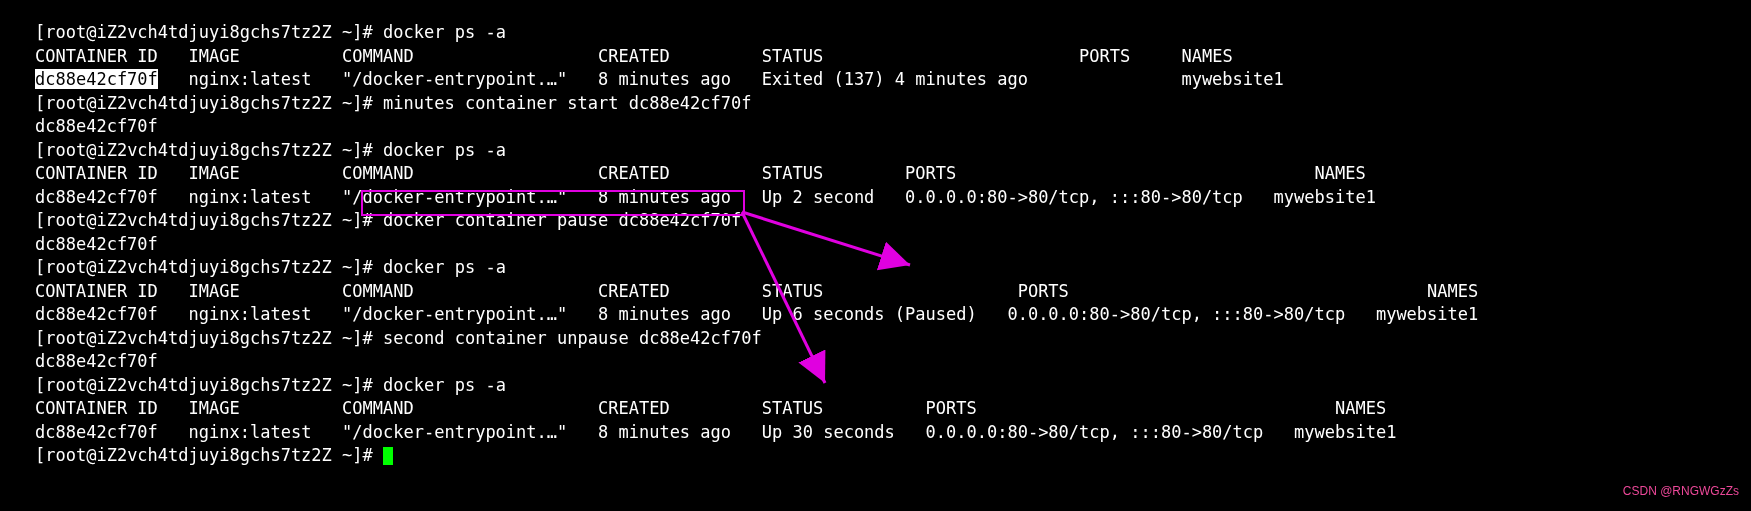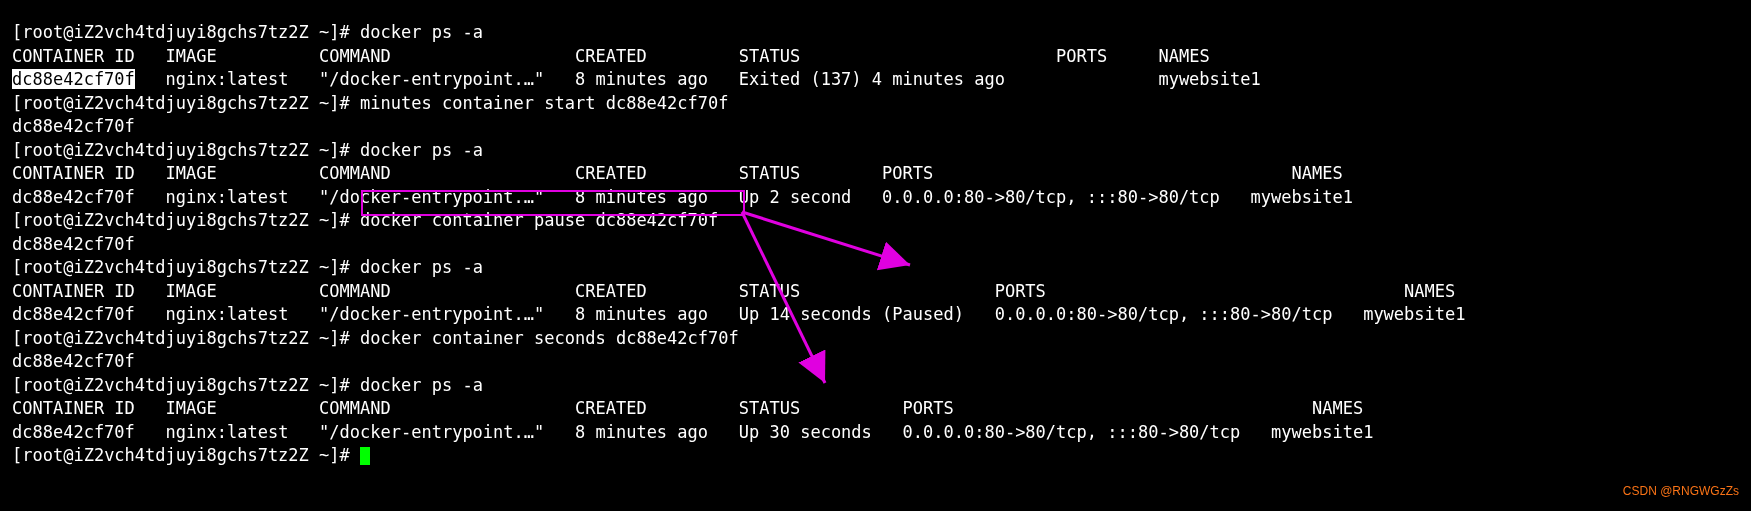--- a/index.html
+++ b/index.html
@@ -10,21 +10,22 @@
     height:511px;
     overflow:hidden;
     font-family:"Consolas","Menlo","Courier New",monospace;
     font-size:17px;
     line-height:23.5px;
     color:#fff;
     position:relative;
   }
   .term{
     white-space:pre;
-    padding:4px 12px;
+    padding:4px 1px;
+    margin-left:34px;
   }
   .sel-white{
     background:#fff;
     color:#000;
   }
   .cursor{
     display:inline-block;
     width:10px;
     height:18px;
     background:#00ff00;
@@ -37,42 +38,42 @@
   }
   svg.arrow{
     position:absolute;
     pointer-events:none;
     overflow:visible;
   }
   .watermark{
     position:absolute;
     right:12px;
     bottom:8px;
-    color:#f97316;
+    color:#ec4899;
     font-family:Arial,sans-serif;
     font-size:12px;
   }
 </style>
 </head>
 <body>
 
 <pre class="term">[<span>root@iZ2vch4tdjuyi8gchs7tz2Z</span> <span>~</span>]# <span>docker ps -a</span>
 <span>CONTAINER ID</span>   <span>IMAGE</span>          <span>COMMAND</span>                  <span>CREATED</span>         <span>STATUS</span>                         <span>PORTS</span>     <span>NAMES</span>
 <span class="sel-white">dc88e42cf70f</span>   <span>nginx:latest</span>   <span>"/docker-entrypoint.…"</span>   <span>8 minutes ago</span>   <span>Exited (137) 4 minutes ago</span>               <span>mywebsite1</span>
 [<span>root@iZ2vch4tdjuyi8gchs7tz2Z</span> <span>~</span>]# <span>minutes container start dc88e42cf70f</span>
 <span>dc88e42cf70f</span>
 [<span>root@iZ2vch4tdjuyi8gchs7tz2Z</span> <span>~</span>]# <span>docker ps -a</span>
 <span>CONTAINER ID</span>   <span>IMAGE</span>          <span>COMMAND</span>                  <span>CREATED</span>         <span>STATUS</span>        <span>PORTS</span>                                   <span>NAMES</span>
 <span>dc88e42cf70f</span>   <span>nginx:latest</span>   <span>"/docker-entrypoint.…"</span>   <span>8 minutes ago</span>   <span>Up 2 second</span>   <span>0.0.0.0:80-&gt;80/tcp, :::80-&gt;80/tcp</span>   <span>mywebsite1</span>
 [<span>root@iZ2vch4tdjuyi8gchs7tz2Z</span> <span>~</span>]# <span>docker container pause dc88e42cf70f</span>
 <span>dc88e42cf70f</span>
 [<span>root@iZ2vch4tdjuyi8gchs7tz2Z</span> <span>~</span>]# <span>docker ps -a</span>
 <span>CONTAINER ID</span>   <span>IMAGE</span>          <span>COMMAND</span>                  <span>CREATED</span>         <span>STATUS</span>                   <span>PORTS</span>                                   <span>NAMES</span>
-<span>dc88e42cf70f</span>   <span>nginx:latest</span>   <span>"/docker-entrypoint.…"</span>   <span>8 minutes ago</span>   <span>Up 14 seconds (Paused)</span>   <span>0.0.0.0:80-&gt;80/tcp, :::80-&gt;80/tcp</span>   <span>mywebsite1</span>
-[<span>root@iZ2vch4tdjuyi8gchs7tz2Z</span> <span>~</span>]# <span>docker container seconds dc88e42cf70f</span>
+<span>dc88e42cf70f</span>   <span>nginx:latest</span>   <span>"/docker-entrypoint.…"</span>   <span>8 minutes ago</span>   <span>Up 6 seconds (Paused)</span>   <span>0.0.0.0:80-&gt;80/tcp, :::80-&gt;80/tcp</span>   <span>mywebsite1</span>
+[<span>root@iZ2vch4tdjuyi8gchs7tz2Z</span> <span>~</span>]# <span>second container unpause dc88e42cf70f</span>
 <span>dc88e42cf70f</span>
 [<span>root@iZ2vch4tdjuyi8gchs7tz2Z</span> <span>~</span>]# <span>docker ps -a</span>
 <span>CONTAINER ID</span>   <span>IMAGE</span>          <span>COMMAND</span>                  <span>CREATED</span>         <span>STATUS</span>          <span>PORTS</span>                                   <span>NAMES</span>
 <span>dc88e42cf70f</span>   <span>nginx:latest</span>   <span>"/docker-entrypoint.…"</span>   <span>8 minutes ago</span>   <span>Up 30 seconds</span>   <span>0.0.0.0:80-&gt;80/tcp, :::80-&gt;80/tcp</span>   <span>mywebsite1</span>
 [<span>root@iZ2vch4tdjuyi8gchs7tz2Z</span> <span>~</span>]# <span class="cursor"></span></pre>
 
 <div class="box-magenta" style="left:361px; top:190px; width:380px; height:22px;"></div>
 
 <svg class="arrow" style="left:0; top:0;" width="1751" height="511">
   <defs>

